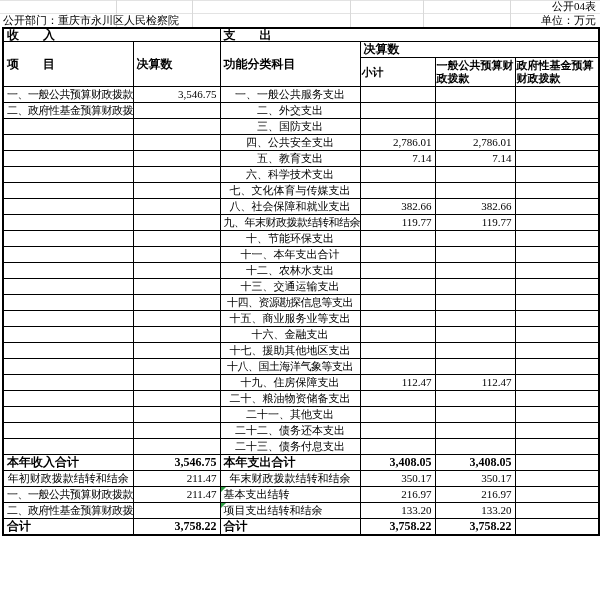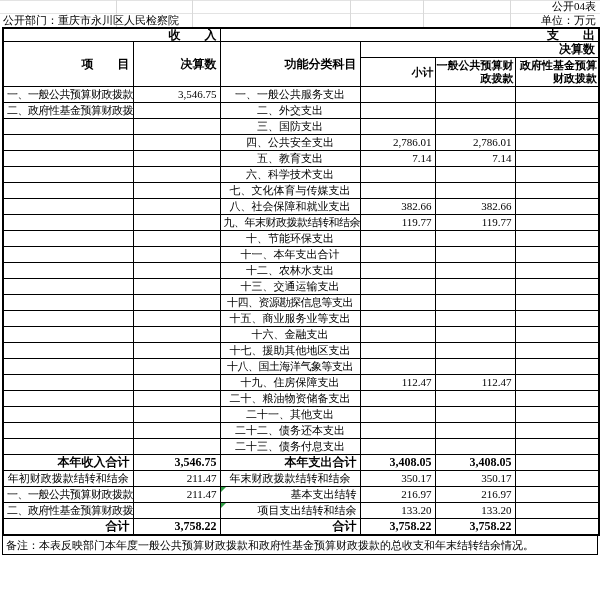--- a/index.html
+++ b/index.html
@@ -22,27 +22,27 @@
   .meta-hline { position:absolute; left:0; width:600px; height:1px; background:#e3e3e3; }
 
   table.main {
     width:596px; margin-left:2px; border-collapse:collapse; table-layout:fixed;
     border:2px solid #000;
   }
   table.main th, table.main td {
     border:1px solid #000; overflow:hidden; white-space:nowrap;
     padding:0 3px; height:16px; font-size:11px; line-height:15px;
   }
-  table.main th { font-weight:bold; text-align:right; white-space:normal; }
+  table.main th { font-weight:bold; text-align:left; white-space:normal; }
   tr.hdr-section th { height:13px; font-size:12px; line-height:12px; }
   tr.hdr-mid th { height:16px; font-size:12px; }
   tr.hdr-sub th { height:29px; font-size:11px; line-height:13px; padding:0 1px; }
   td.label { text-align:center; }
   td.num { text-align:right; font-variant-numeric:tabular-nums; }
-  td.center { text-align:right; }
+  td.center { text-align:left; }
   td.fit { font-size:10px; letter-spacing:-0.5px; }
   tr.bold-row td { font-weight:bold; font-size:12px; }
   td.has-marker { position:relative; }
   .tri {
     position:absolute; left:0; top:0; width:0; height:0;
     border-top:5px solid #2f9e44; border-right:5px solid transparent;
   }
   .note {
     width:596px; margin-left:2px; height:19px; line-height:18px;
     border:1px solid #000; border-top:none;
@@ -319,15 +319,14 @@
           <td class="label center">合计</td>
           <td class="num">3,758.22</td>
           <td class="label center">合计</td>
           <td class="num">3,758.22</td>
           <td class="num">3,758.22</td>
           <td class="num"></td>
         </tr>
       </tbody>
   </table>
 
-  <div class="note">备注：本表反映部门本年度一般公共预算财政拨款和政府性基金预算财政拨款的总收支和年末结转结余情况。</div>
 
 </div>
 
 </body></html>

